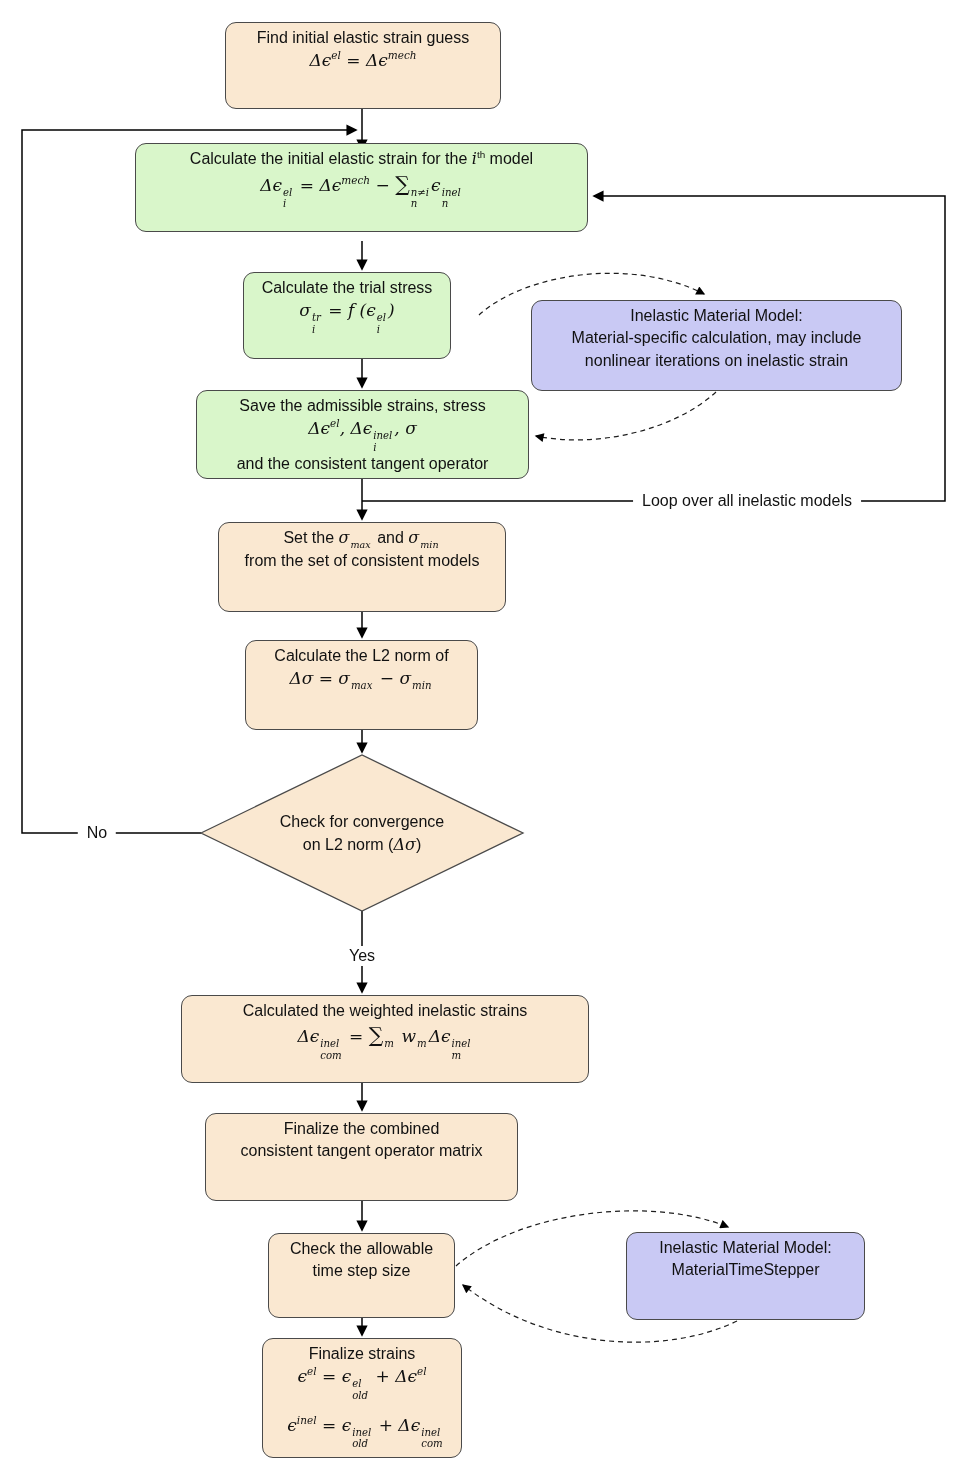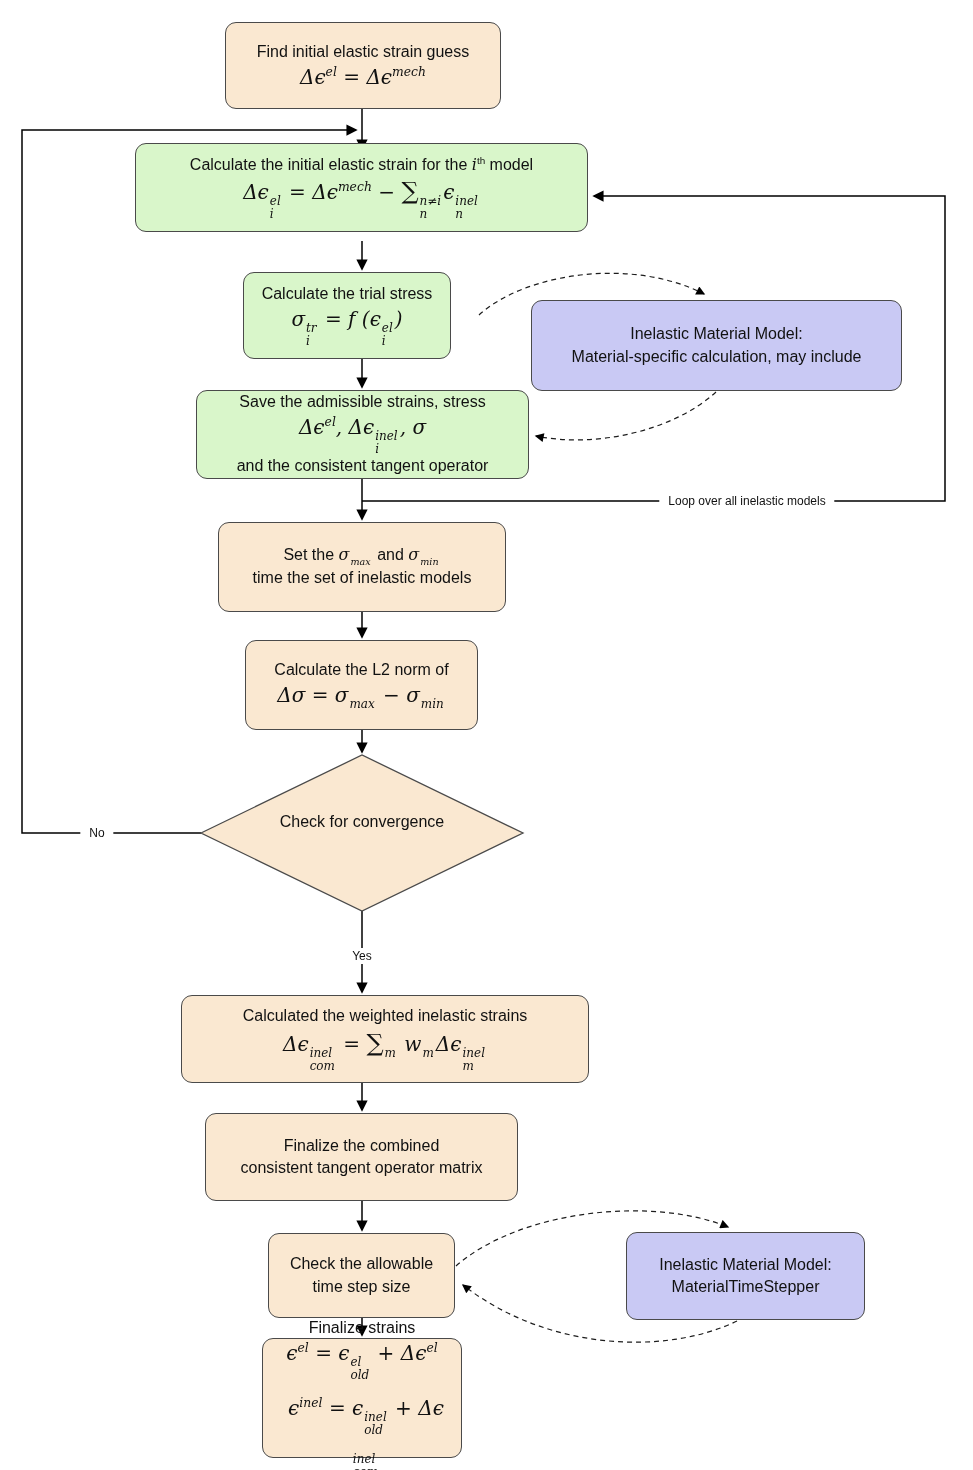--- a/index.html
+++ b/index.html
@@ -5,33 +5,33 @@
   html,body{margin:0;padding:0;background:#fff;}
   #canvas{position:relative;width:973px;height:1470px;background:#fff;overflow:hidden;
           font-family:"Liberation Sans",sans-serif;color:#111;}
   #wires{position:absolute;left:0;top:0;z-index:1;}
   .solid{stroke:#000;stroke-width:1.5;fill:none;}
   .arrow{marker-end:url(#ah);}
   .dashed{stroke:#1c1c1c;stroke-width:1.2;fill:none;stroke-dasharray:5 4;marker-end:url(#ah);}
   .diamond-shape{fill:var(--c-tan,#fae8d1);stroke:var(--c-border,#4a4a4a);stroke-width:1.3;}
   .node{position:absolute;z-index:2;box-sizing:border-box;
         border:1.3px solid var(--c-border,#4a4a4a);border-radius:11px;
-        display:flex;flex-direction:column;justify-content:center;align-items:center;
+        display:flex;flex-direction:column;align-items:center;
         text-align:center;font-size:16px;line-height:1.4;padding:4px 8px;}
   .tan{background:var(--c-tan,#fae8d1);}
   .green{background:var(--c-green,#d9f6ca);}
   .purple{background:var(--c-purple,#c9c9f4);}
-  .formula{font-family:"DejaVu Serif",serif;font-style:italic;font-size:20px;line-height:1.3;}
+  .formula{font-family:"DejaVu Serif",serif;font-style:italic;font-size:17px;line-height:1.3;}
   .formula sup, .t1 sup{font-size:0.62em;}
   .m{font-family:"DejaVu Serif",serif;font-style:italic;}
   .sum{font-style:normal;font-size:1.2em;}
   .ss{display:inline-flex;flex-direction:column;align-items:flex-start;
       font-size:0.6em;line-height:1.08;vertical-align:-0.5em;margin:0 2px 0 1px;font-style:italic;}
   .ss .t,.ss .b{display:block;}
-  .lbl{position:absolute;z-index:3;background:#fff;font-size:12px;padding:1px 9px;
+  .lbl{position:absolute;z-index:3;background:#fff;font-size:16px;padding:1px 9px;
        transform:translate(-50%,-50%);white-space:nowrap;}
   .dtext{position:absolute;z-index:2;text-align:center;font-size:16px;line-height:1.45;background:transparent;}
   .gap2{margin-top:13px;margin-left:8px;}
 </style>
 </head>
 <body>
 
 <div id="canvas">
 
   <svg id="wires" width="973" height="1470">
@@ -90,51 +90,53 @@
           <span class="b">i</span>
         </span> = f (ϵ<span class="ss">
           <span class="t">el</span>
           <span class="b">i</span>
         </span>)</div>
   </div>
 
   <div class="node purple" style="left:531px;top:300px;width:371px;height:91px">
     <div>Inelastic Material Model:</div>
     <div>Material-specific calculation, may include</div>
+    <div>nonlinear iterations on inelastic strain</div>
   </div>
 
   <div class="node green" style="left:196px;top:390px;width:333px;height:89px">
     <div>Save the admissible strains, stress</div>
     <div class="formula">Δϵ<sup>el</sup>, Δϵ<span class="ss">
           <span class="t">inel</span>
           <span class="b">i</span>
         </span>, σ</div>
     <div>and the consistent tangent operator</div>
   </div>
 
   <div class="node tan" style="left:218px;top:522px;width:288px;height:90px">
     <div>Set the <span class="m">σ<span class="ss">
             <span class="b">max</span>
           </span></span> and <span class="m">σ<span class="ss">
             <span class="b">min</span>
           </span></span></div>
-    <div>time the set of inelastic models</div>
+    <div>from the set of consistent models</div>
   </div>
 
   <div class="node tan" style="left:245px;top:640px;width:233px;height:90px">
     <div>Calculate the L2 norm of</div>
     <div class="formula">Δσ = σ<span class="ss">
           <span class="b">max</span>
         </span> − σ<span class="ss">
           <span class="b">min</span>
         </span></div>
   </div>
 
   <div class="dtext" style="left:222px;top:810px;width:280px">
     <div>Check for convergence</div>
+    <div>on L2 norm (<span class="m">Δσ</span>)</div>
   </div>
 
   <div class="node tan" style="left:181px;top:995px;width:408px;height:88px">
     <div>Calculated the weighted inelastic strains</div>
     <div class="formula">Δϵ<span class="ss">
           <span class="t">inel</span>
           <span class="b">com</span>
         </span> = <span class="sum">∑</span><span class="ss">
           <span class="b">m</span>
         </span> w<span class="ss">

